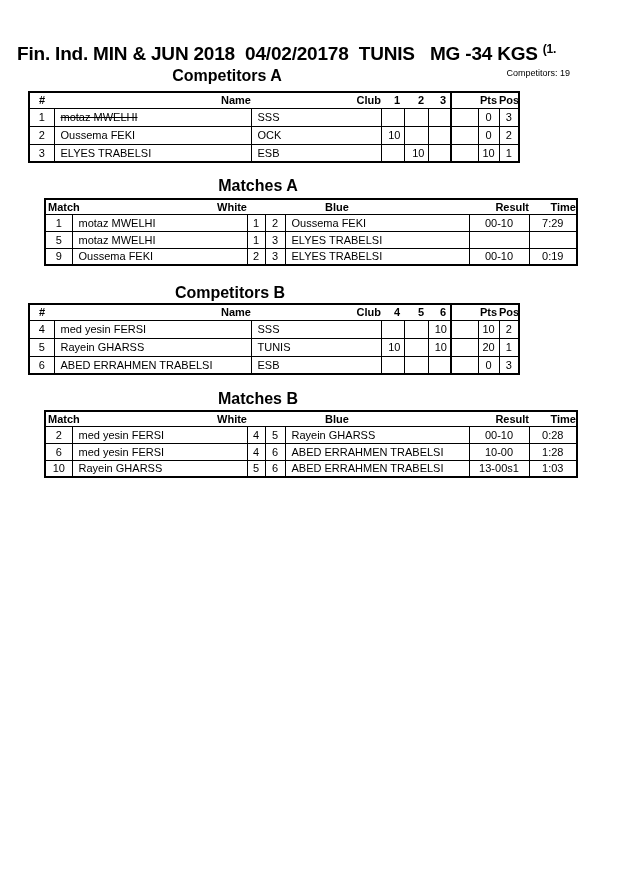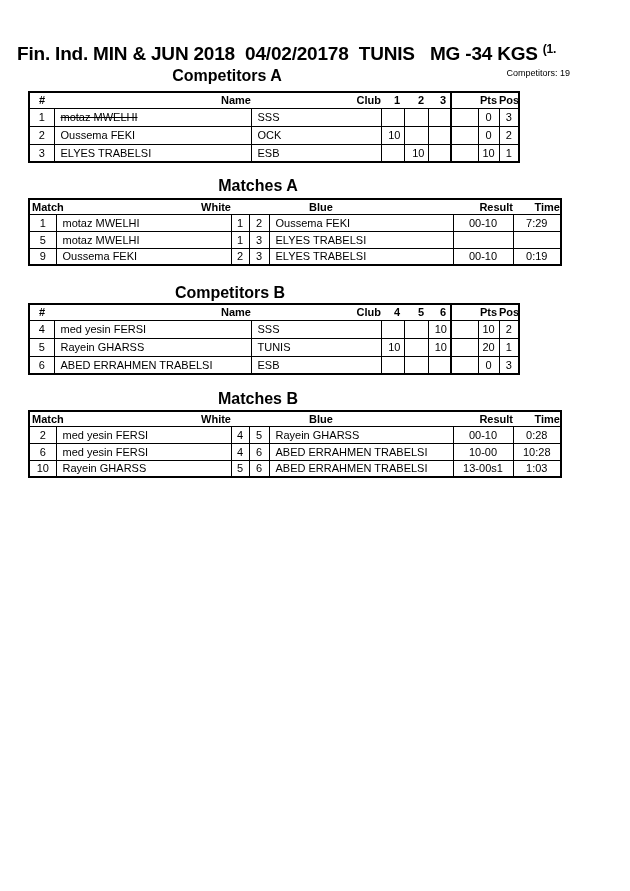--- a/index.html
+++ b/index.html
@@ -34,21 +34,21 @@
     white-space:nowrap; overflow:hidden; vertical-align:middle;
   }
   thead th { border-left:0; border-right:0; font-weight:bold; }
 
   .comp-table { left:28px; width:490px; }
   .t-comp-a { top:91px; }
   .t-comp-b { top:303px; }
   .comp-table tr { height:18px; }
   .comp-table thead tr { height:16px; }
 
-  .match-table { left:28px; width:532px; }
+  .match-table { left:44px; width:532px; }
   .t-match-a { top:198px; }
   .t-match-b { top:410px; }
   .match-table tr { height:17px; }
   .match-table thead tr { height:15px; }
 
   .c-num, .c-wpp, .c-match, .c-mnum, .c-result, .c-time { text-align:center; }
   .c-name, .c-club, .c-white, .c-blue { text-align:left; padding-left:6px; }
   .c-grid { text-align:right; padding-right:3px; }
   th.c-grid { padding-right:4px; }
   th.h-name, th.h-club, th.h-white, th.h-result, th.h-time { text-align:right; }
@@ -278,21 +278,21 @@
         <td class="c-result">00-10</td>
         <td class="c-time">0:28</td>
       </tr>
       <tr>
         <td class="c-match">6</td>
         <td class="c-white">med yesin FERSI</td>
         <td class="c-mnum">4</td>
         <td class="c-mnum">6</td>
         <td class="c-blue">ABED ERRAHMEN TRABELSI</td>
         <td class="c-result">10-00</td>
-        <td class="c-time">10:28</td>
+        <td class="c-time">1:28</td>
       </tr>
       <tr>
         <td class="c-match">10</td>
         <td class="c-white">Rayein GHARSS</td>
         <td class="c-mnum">5</td>
         <td class="c-mnum">6</td>
         <td class="c-blue">ABED ERRAHMEN TRABELSI</td>
         <td class="c-result">13-00s1</td>
         <td class="c-time">1:03</td>
       </tr>

